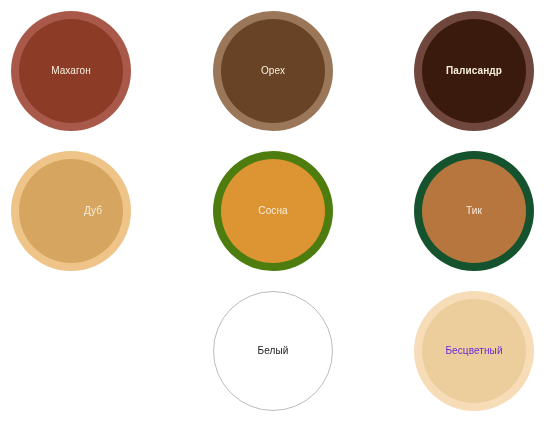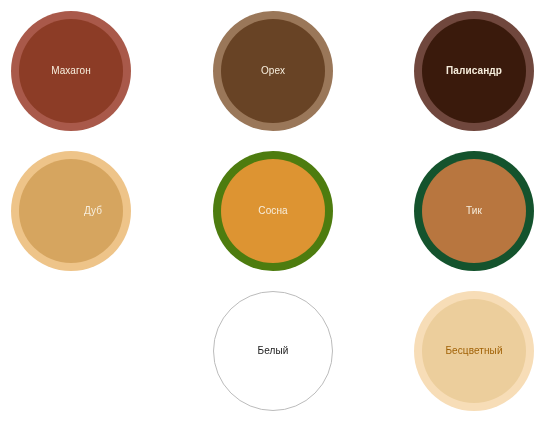--- a/index.html
+++ b/index.html
@@ -103,15 +103,15 @@
     <div class="swatch row-2 col-3" style="background: #14532d;">
       <div class="disc" style="background: rgb(184, 118, 63);"></div>
       <div class="caption" style="color: rgb(247, 238, 221);">Тик</div>
     </div>
     <div class="swatch row-3 col-2 plain" style="background: rgb(255, 255, 255);">
       <div class="disc" style="background: rgb(255, 255, 255);"></div>
       <div class="caption" style="color: rgb(26, 26, 26);">Белый</div>
     </div>
     <div class="swatch row-3 col-3" style="background: rgb(247, 221, 183);">
       <div class="disc" style="background: rgb(236, 206, 156);"></div>
-      <div class="caption" style="color: #a16207;">Бесцветный</div>
+      <div class="caption" style="color: #6d28d9;">Бесцветный</div>
     </div>
   </div>
 
 </body></html>

